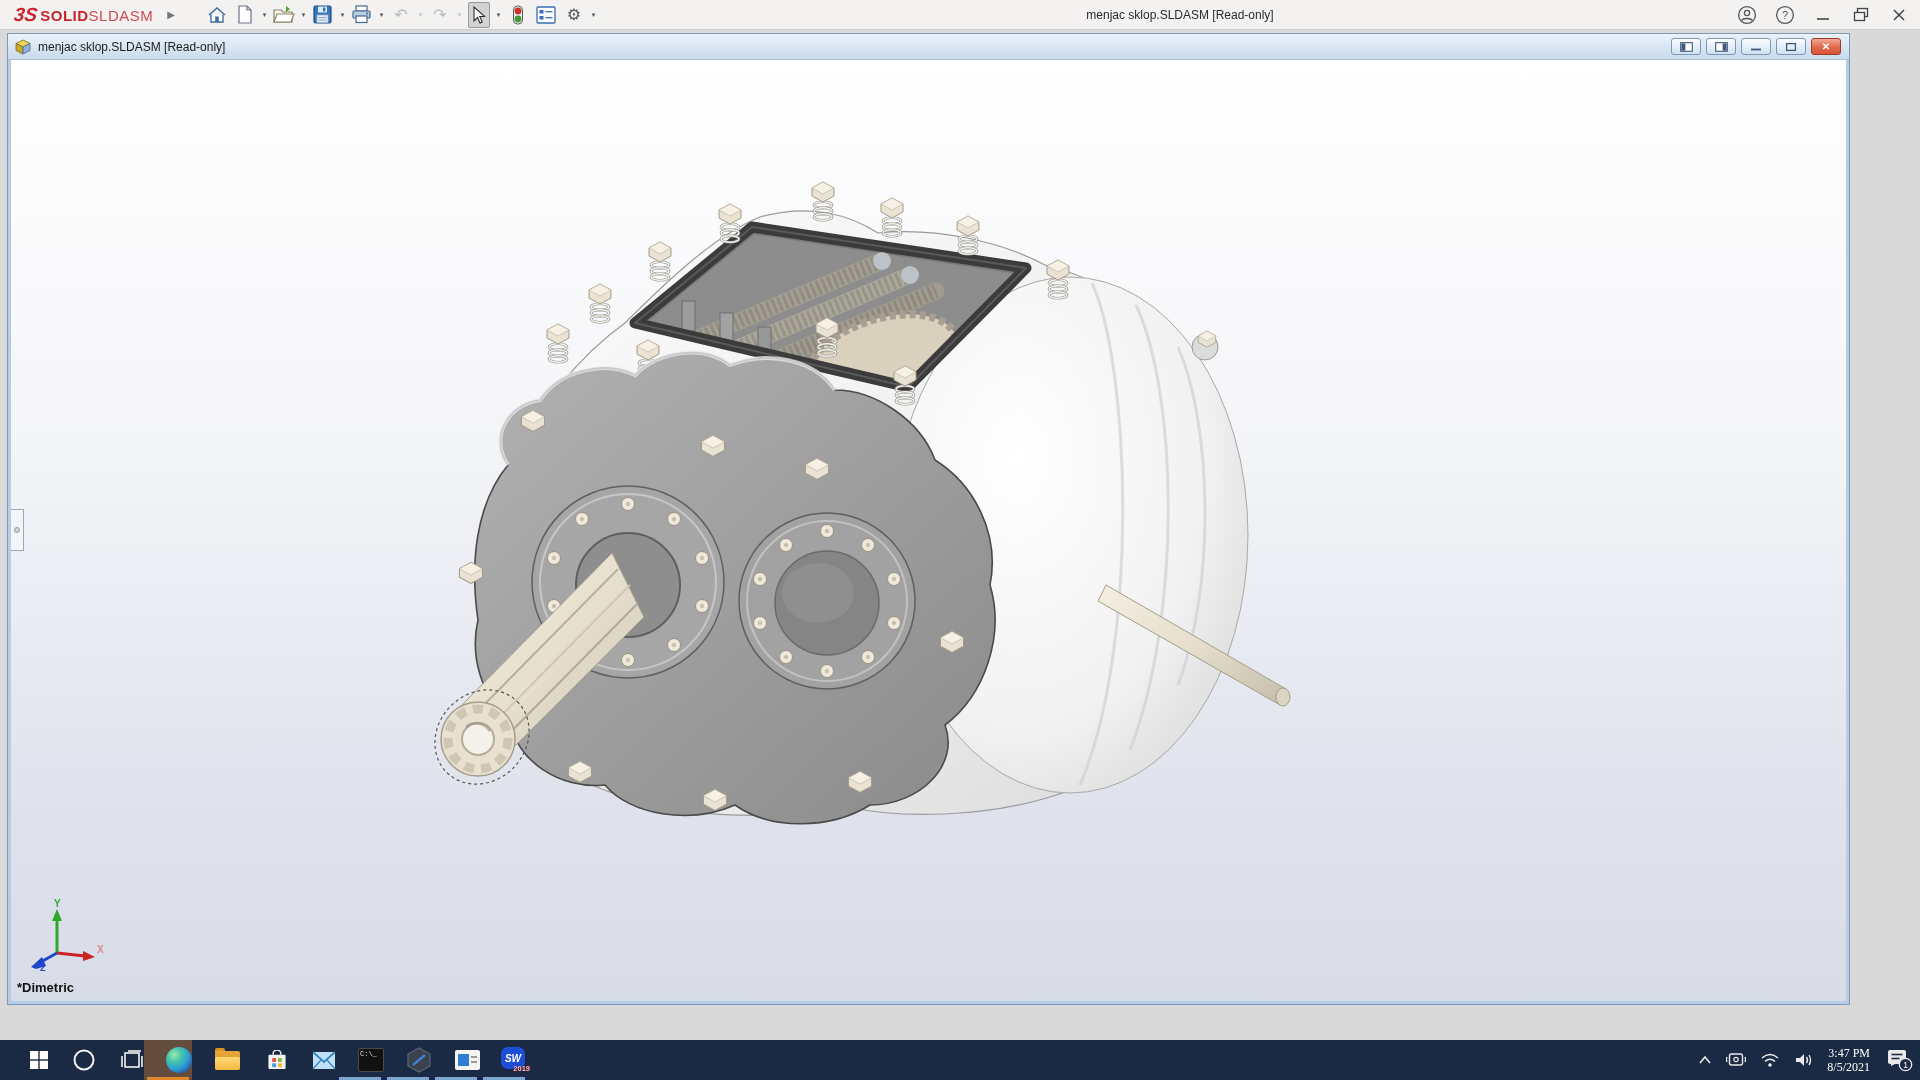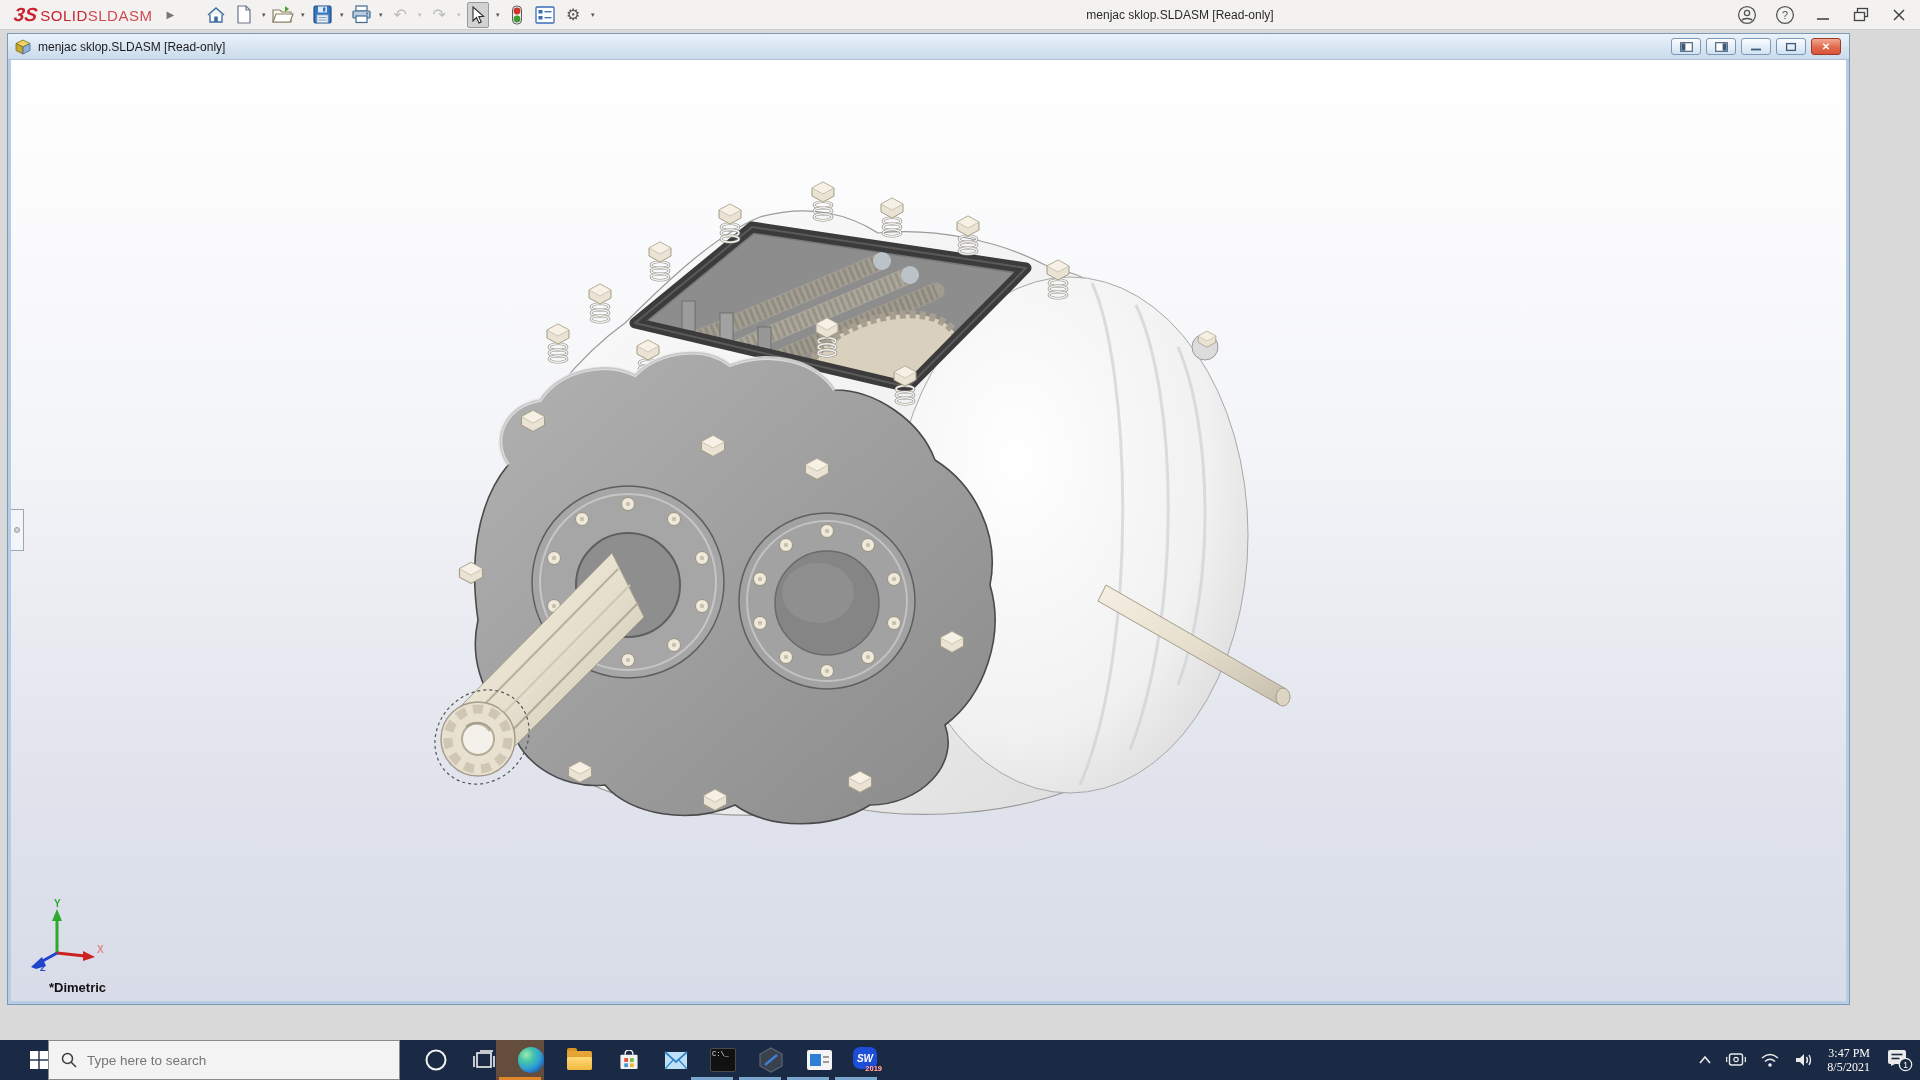--- a/index.html
+++ b/index.html
@@ -4,21 +4,21 @@
 <style>
   * { margin:0; padding:0; box-sizing:border-box; }
   html,body { width:1920px; height:1080px; overflow:hidden;
     font-family:"Liberation Sans", sans-serif; background:#d9d9d9; }
 
   
   .appbar { position:absolute; left:0; top:0; width:1920px; height:30px;
     background:#f3f2f1; border-bottom:1px solid #cfcfcf; display:flex; align-items:center; }
   .brand { display:flex; align-items:baseline; margin-left:14px; cursor:default; }
   .brand .glyph { font-style:italic; font-weight:bold; font-size:19px; color:#cb2430; margin-right:3px; transform:skewX(-8deg); }
-  .brand .bold { font-weight:normal; font-size:15px; letter-spacing:.5px; color:#c8242e; }
+  .brand .bold { font-weight:bold; font-size:15px; letter-spacing:.5px; color:#c8242e; }
   .brand .light { font-weight:normal; font-size:15px; letter-spacing:.5px; color:#d04a52; }
   .brand-arrow { margin-left:14px; color:#777; font-size:10px; }
   .toolbar { display:flex; align-items:center; margin-left:28px; }
   .tbtn { height:26px; min-width:26px; display:flex; align-items:center; justify-content:center; margin:0 1px; border-radius:2px; }
   .caret { font-size:7px; color:#555; width:11px; text-align:center; }
   .caret.dis { color:#c0c0c0; }
   .glyph16 { font-size:16px; line-height:16px; color:#555; }
   .dis-glyph { color:#bdbdbd; }
   .sel-wrap { display:flex; align-items:center; background:#d2d2d2; border:1px solid #9a9a9a; border-radius:2px; height:26px; padding:0 2px; margin:0 3px; }
   .app-title { position:absolute; left:1180px; top:0; height:30px; transform:translateX(-50%);
@@ -37,21 +37,21 @@
   .wbtn { width:30px; height:17px; border:1px solid #7a97b5; border-radius:3px;
     background:linear-gradient(180deg,#fbfdff 0%,#e6f0f9 45%,#d2e2f1 100%);
     display:flex; align-items:center; justify-content:center; }
   .wbtn.close { background:linear-gradient(180deg,#f2a793 0%,#e06a4c 55%,#d9543a 100%); border-color:#9c3a26; }
   .wbtn.close span { color:#fff; font-size:10px; font-weight:bold; line-height:10px; }
   .viewport { position:absolute; left:3px; top:26px; right:3px; bottom:3px;
     background:linear-gradient(180deg,#ffffff 0%,#f4f5f8 40%,#e0e3ec 78%,#d8dce8 100%); overflow:hidden; }
   .collapse-tab { position:absolute; left:0px; top:449px; width:13px; height:42px;
     background:#f2f5f9; border:1px solid #9aa7b5; border-left:none; display:flex; align-items:center; justify-content:center; }
   .collapse-tab .dot { width:6px; height:6px; border-radius:50%; background:#d6d6d6; border:1px solid #9a9a9a; }
-  .view-label { position:absolute; left:6px; bottom:6px; font-size:13px; font-weight:bold; color:#111;margin-left:32px; }
+  .view-label { position:absolute; left:6px; bottom:6px; font-size:13px; font-weight:bold; color:#111; }
   .triad { position:absolute; left:16px; bottom:30px; }
   .model-svg { position:absolute; left:419px; top:105px; }
 
   
   .taskbar { position:absolute; left:0; top:1040px; width:1920px; height:40px;
     background:#1b2a44; display:flex; align-items:stretch; }
   .tb-btn { width:48px; display:flex; align-items:center; justify-content:flex-end; position:relative; }
   .search-box { width:352px; background:#f3f3f3; border:1px solid #8a8a8a; display:flex; align-items:center; }
   .search-box input { border:none; outline:none; background:transparent; font-size:13.5px; color:#444;
     font-family:"Liberation Sans", sans-serif; width:280px; }
@@ -472,27 +472,20 @@
 
 <div class="taskbar">
   <div class="tb-btn">
     <svg width="18" height="18" viewBox="0 0 18 18">
       <rect x="0" y="0" width="8.3" height="8.3" fill="#ffffff"></rect>
       <rect x="9.7" y="0" width="8.3" height="8.3" fill="#ffffff"></rect>
       <rect x="0" y="9.7" width="8.3" height="8.3" fill="#ffffff"></rect>
       <rect x="9.7" y="9.7" width="8.3" height="8.3" fill="#ffffff"></rect>
     </svg>
   </div>
-  <div class="search-box">
-    <svg width="16" height="16" viewBox="0 0 16 16" style="margin:0 10px 0 12px">
-      <circle cx="6.5" cy="6.5" r="5" fill="none" stroke="#3c3c3c" stroke-width="1.5"></circle>
-      <line x1="10.2" y1="10.2" x2="15" y2="15" stroke="#3c3c3c" stroke-width="1.5"></line>
-    </svg>
-    <input type="text" placeholder="Type here to search" style="">
-  </div>
   <div class="tb-btn">
     <svg width="24" height="24" viewBox="0 0 24 24">
       <circle cx="12" cy="12" r="9.5" fill="none" stroke="#f2f2f2" stroke-width="2"></circle>
     </svg>
   </div>
   <div class="tb-btn">
     <svg width="24" height="22" viewBox="0 0 24 22">
       <rect x="5" y="4" width="14" height="14" fill="none" stroke="#f2f2f2" stroke-width="1.6"></rect>
       <path d="M2,7 V18 M22,7 V18" stroke="#f2f2f2" stroke-width="1.6"></path>
       <path d="M8,2 H21" stroke="#f2f2f2" stroke-width="1.6"></path>

